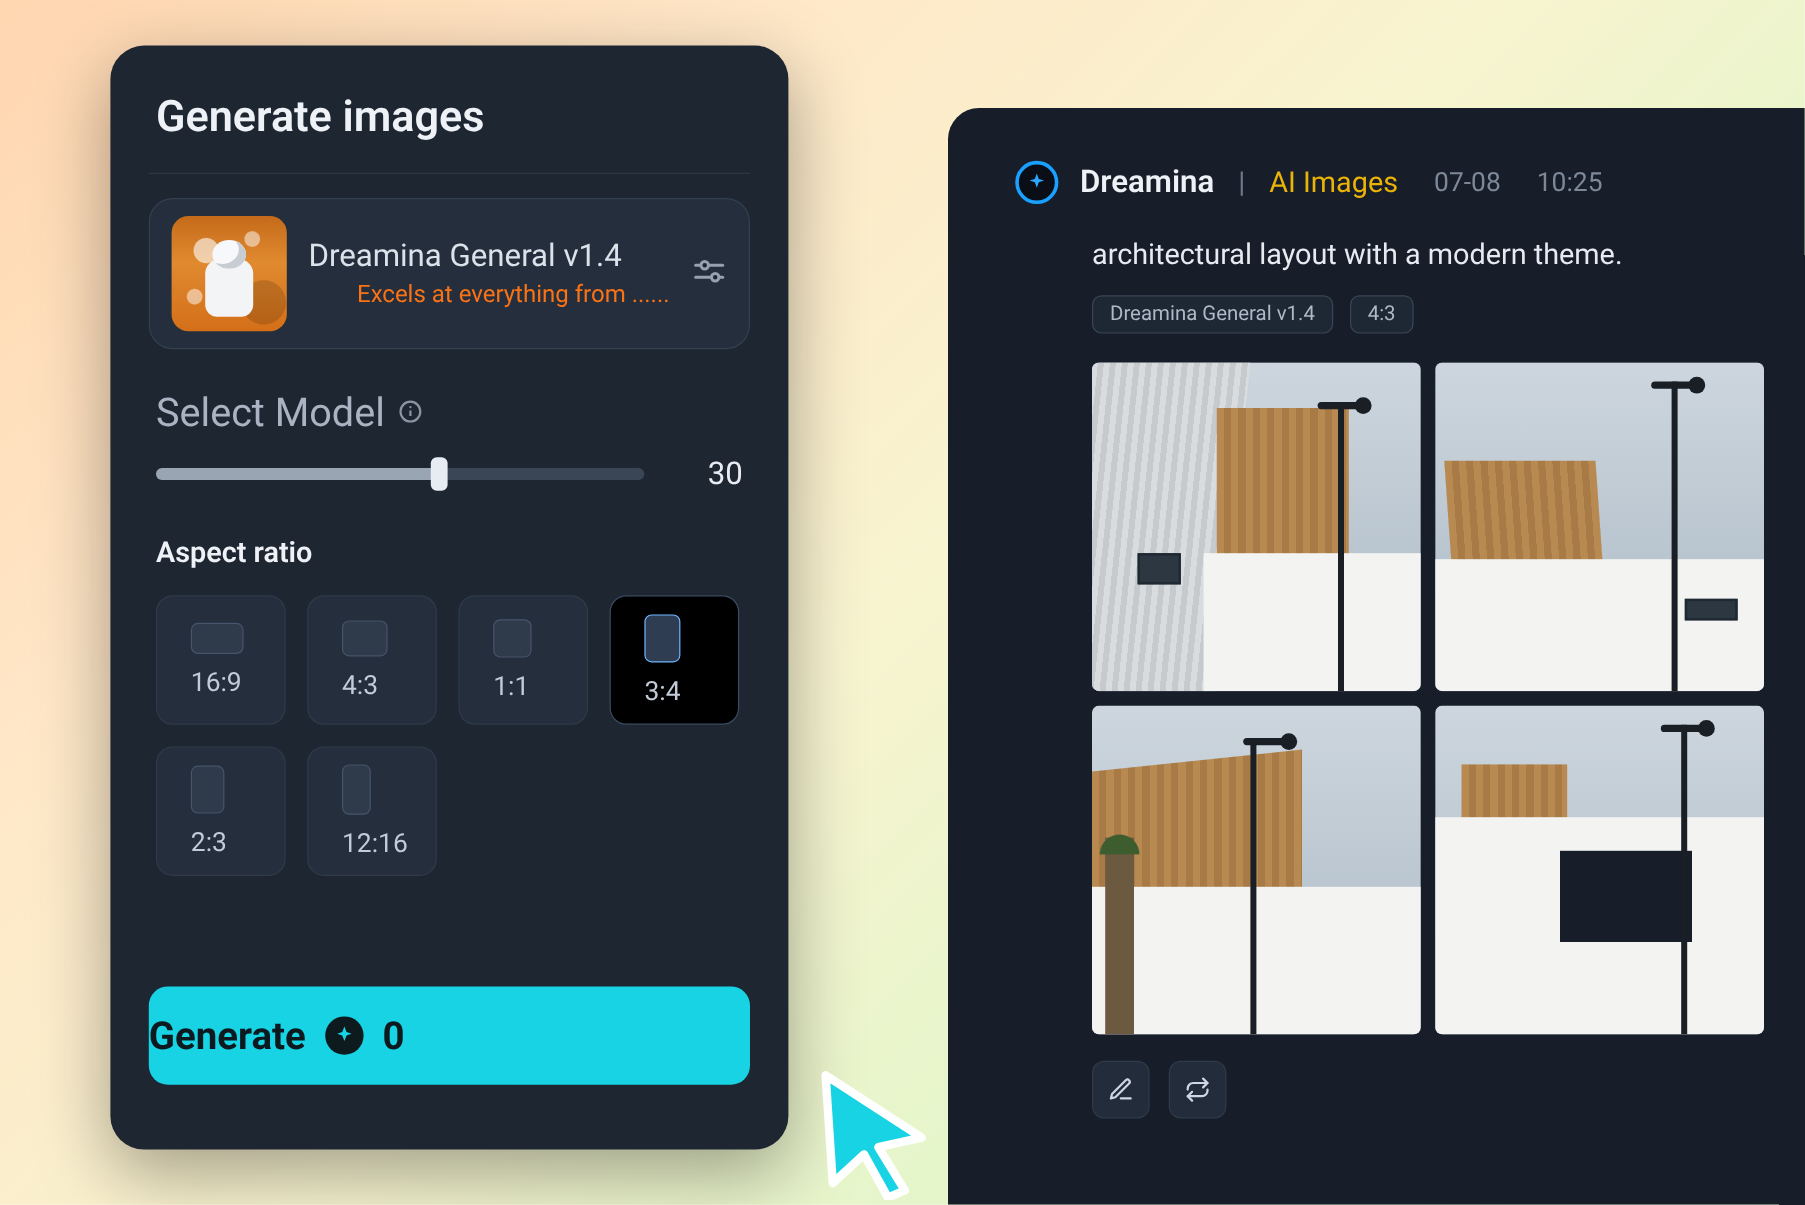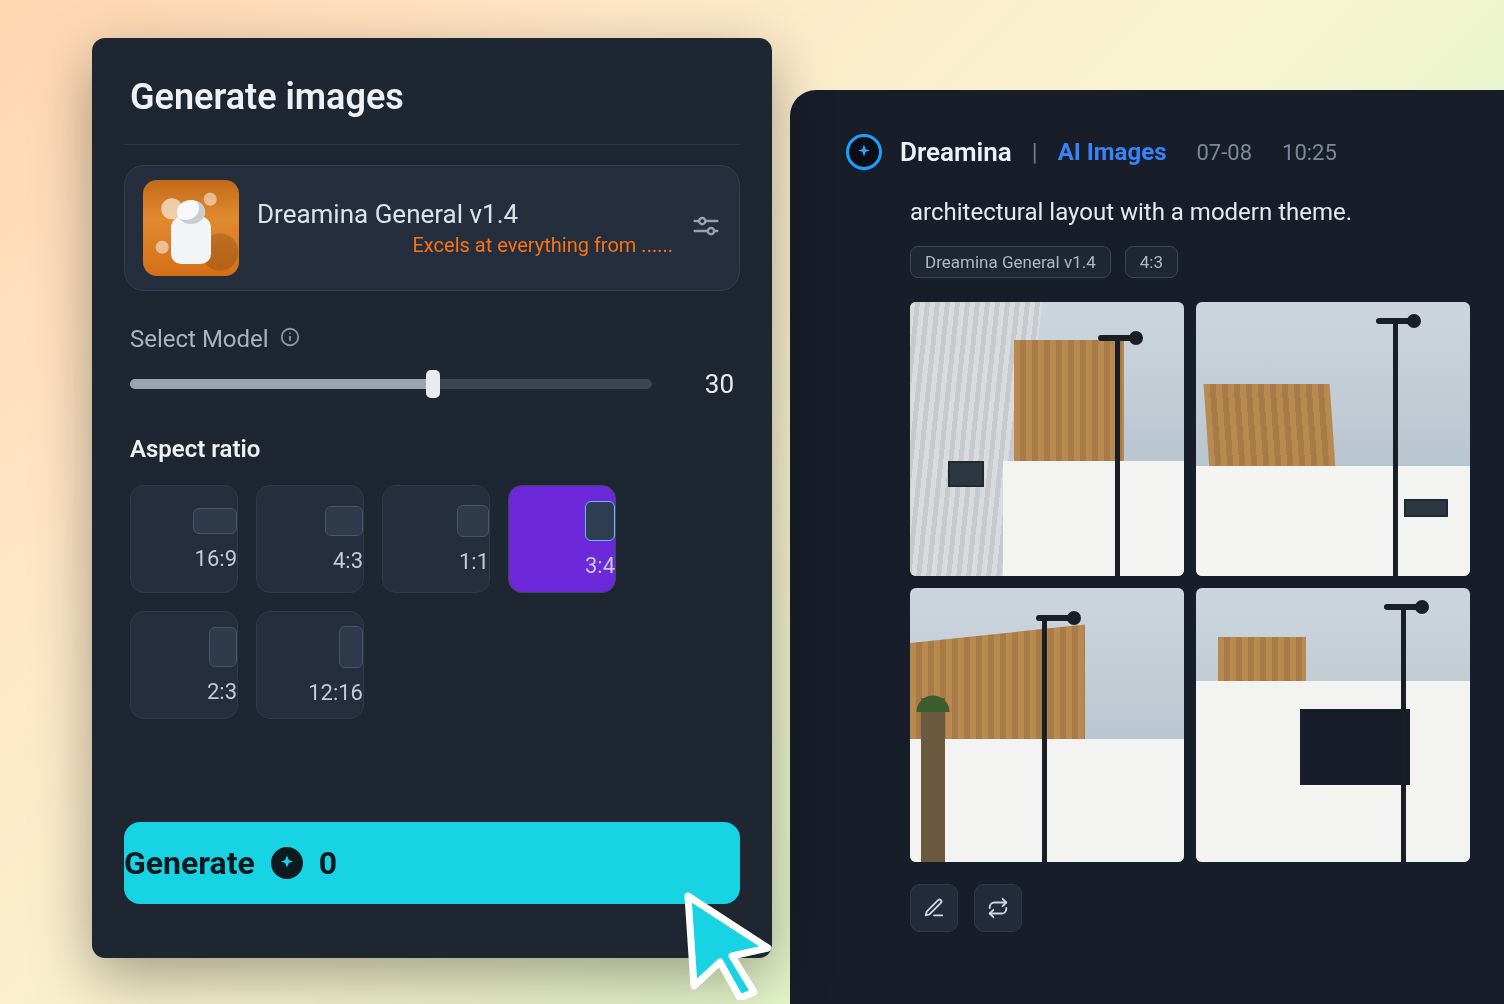--- a/index.html
+++ b/index.html
@@ -11,24 +11,24 @@
   height: 1004px;
   position: relative;
   overflow: hidden;
 }
 
 
 .panel {
   position: absolute;
   left: 92px;
   top: 38px;
-  width: 680px;
+  width: 565px;
   height: 920px;
   background: #1e2632;
-  border-radius: 13px;
+  border-radius: 28px;
   padding: 38px 32px 32px 32px;
   color: #e7ecf3;
   box-shadow: 0 20px 60px rgba(0,0,0,0.35);
 }
 
 .panel-title {
   font-size: 36px;
   font-weight: 600;
   color: #eef2f7;
   margin-bottom: 26px;
@@ -78,21 +78,21 @@
   background:#f7f8fa; border-radius:50%;
   box-shadow: inset -6px -4px 0 #c8ccd3;
 }
 .model-text { flex: 1; min-width: 0; }
 .model-name { font-size: 26px; color: #dbe2ea; margin-bottom: 4px; white-space: nowrap; overflow: hidden; text-overflow: ellipsis;}
 .model-desc { font-size: 20px; color: #f97316; white-space: nowrap; overflow: hidden; text-overflow: ellipsis; text-align: right;}
 .sliders-icon { color: #97a1b0; flex-shrink:0; }
 
 
 .select-row { display: flex; align-items: center; gap: 10px; margin-bottom: 16px; padding: 0 6px;}
-.select-label { font-size: 24px; color: #a9b3c1; }
+.select-label { font-size: 33px; color: #a9b3c1; }
 .info-icon { color: #8a94a3; }
 
 .slider-row { display: flex; align-items: center; gap: 40px; padding: 0 6px; margin-bottom: 36px;}
 .slider-track {
   position: relative; flex: 1; height: 10px; background: #3a4556; border-radius: 6px;
 }
 .slider-fill {
   position: absolute; left: 0; top: 0; bottom: 0; width: 58%;
   background: #9aa5b4; border-radius: 6px;
 }
@@ -107,30 +107,31 @@
 .section-label { font-size: 24px; font-weight: 600; color: #eef2f7; padding: 0 6px; margin-bottom: 22px;}
 .ratio-grid {
   display: flex; flex-wrap: wrap; gap: 18px; padding: 0 6px;
 }
 .ratio-item {
   width: 108px; height: 108px;
   background: #242e3c;
   border: 1px solid #2f3b4b;
   border-radius: 14px;
   display: flex; flex-direction: column;
-  align-items: flex-end; justify-content: center;
+  align-items: flex-start; justify-content: center;
   gap: 12px;
   cursor: pointer;
+  padding-left: 28px;
 }
 .ratio-item .shape {
   background: #2f3a4a;
   border: 1px solid #46556a;
   border-radius: 6px;
 }
-.ratio-item.selected { background: #6d28d9; border-color: #3b4b61; }
+.ratio-item.selected { background: #000000; border-color: #3b4b61; }
 .ratio-item.selected .shape { border-color: #6fb7ff; background: #2e3d52; }
 .ratio-label { font-size: 22px; color: #c2cbd7; }
 
 
 .generate-btn {
   position: absolute;
   left: 32px; right: 32px; bottom: 54px;
   height: 82px;
   background: #18d3e3;
   border-radius: 16px;
@@ -170,21 +171,21 @@
 .spark-badge {
   width: 36px; height: 36px; border-radius: 50%;
   background: radial-gradient(circle at 50% 50%, #0a0f17 58%, #0a0f17 60%);
   border: 3px solid #1aa0ff;
   display:flex; align-items:center; justify-content:center;
   box-shadow: 0 0 0 2px #0a0f17 inset;
 }
 .spark-badge svg { display:block; }
 .brand { font-size: 26px; font-weight: 600; color: #eef2f7; }
 .sep { color: #6e7a8b; font-size: 24px; padding: 0 2px;}
-.section { font-size: 24px; font-weight: 700; color: #3b82f6;}
+.section { font-size: 24px; font-weight: 400; color: #eab308;}
 .meta { font-size: 22px; color: #7d8899; margin-left: 12px;}
 .prompt-text { font-size: 24px; color: #e6ebf2; margin: 0 0 20px 64px;}
 .chips { display: flex; gap: 14px; margin: 0 0 24px 64px;}
 .chip {
   font-size: 17px; color: #aeb8c6; padding: 5px 14px;
   border: 1px solid #3a4657; border-radius: 8px; background: #1e2734;
 }
 
 .grid {
   margin-left: 64px;

